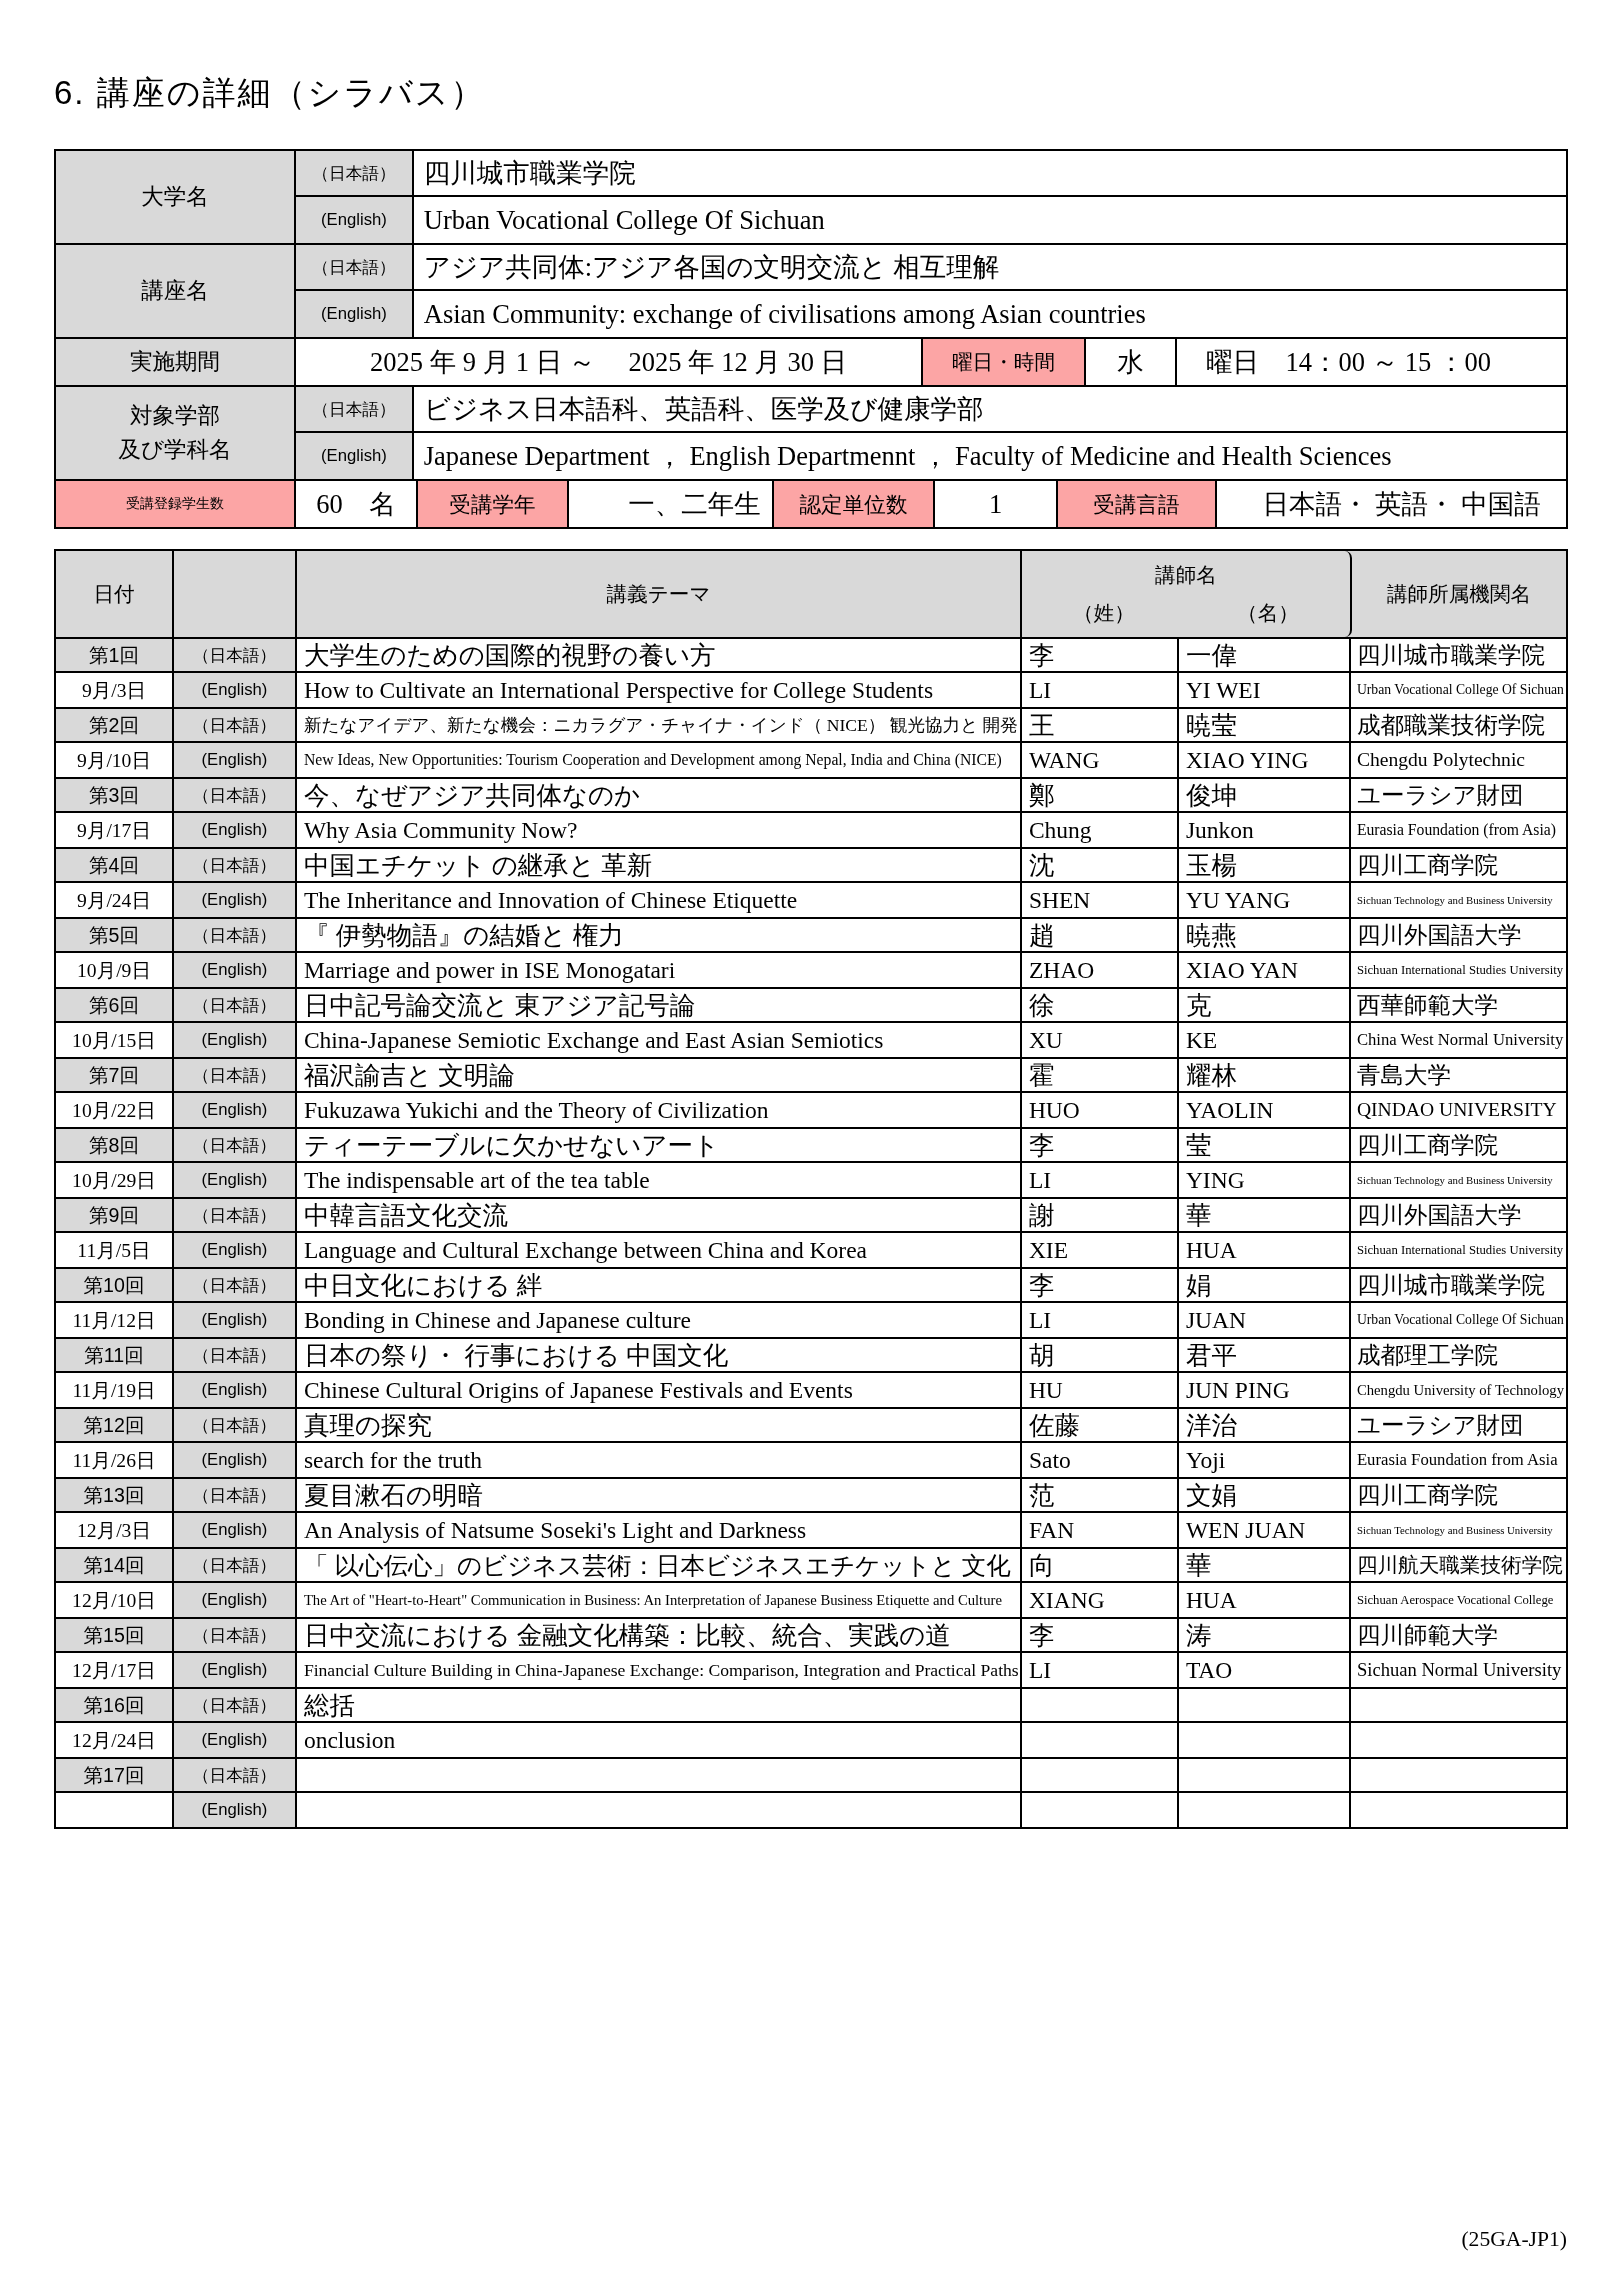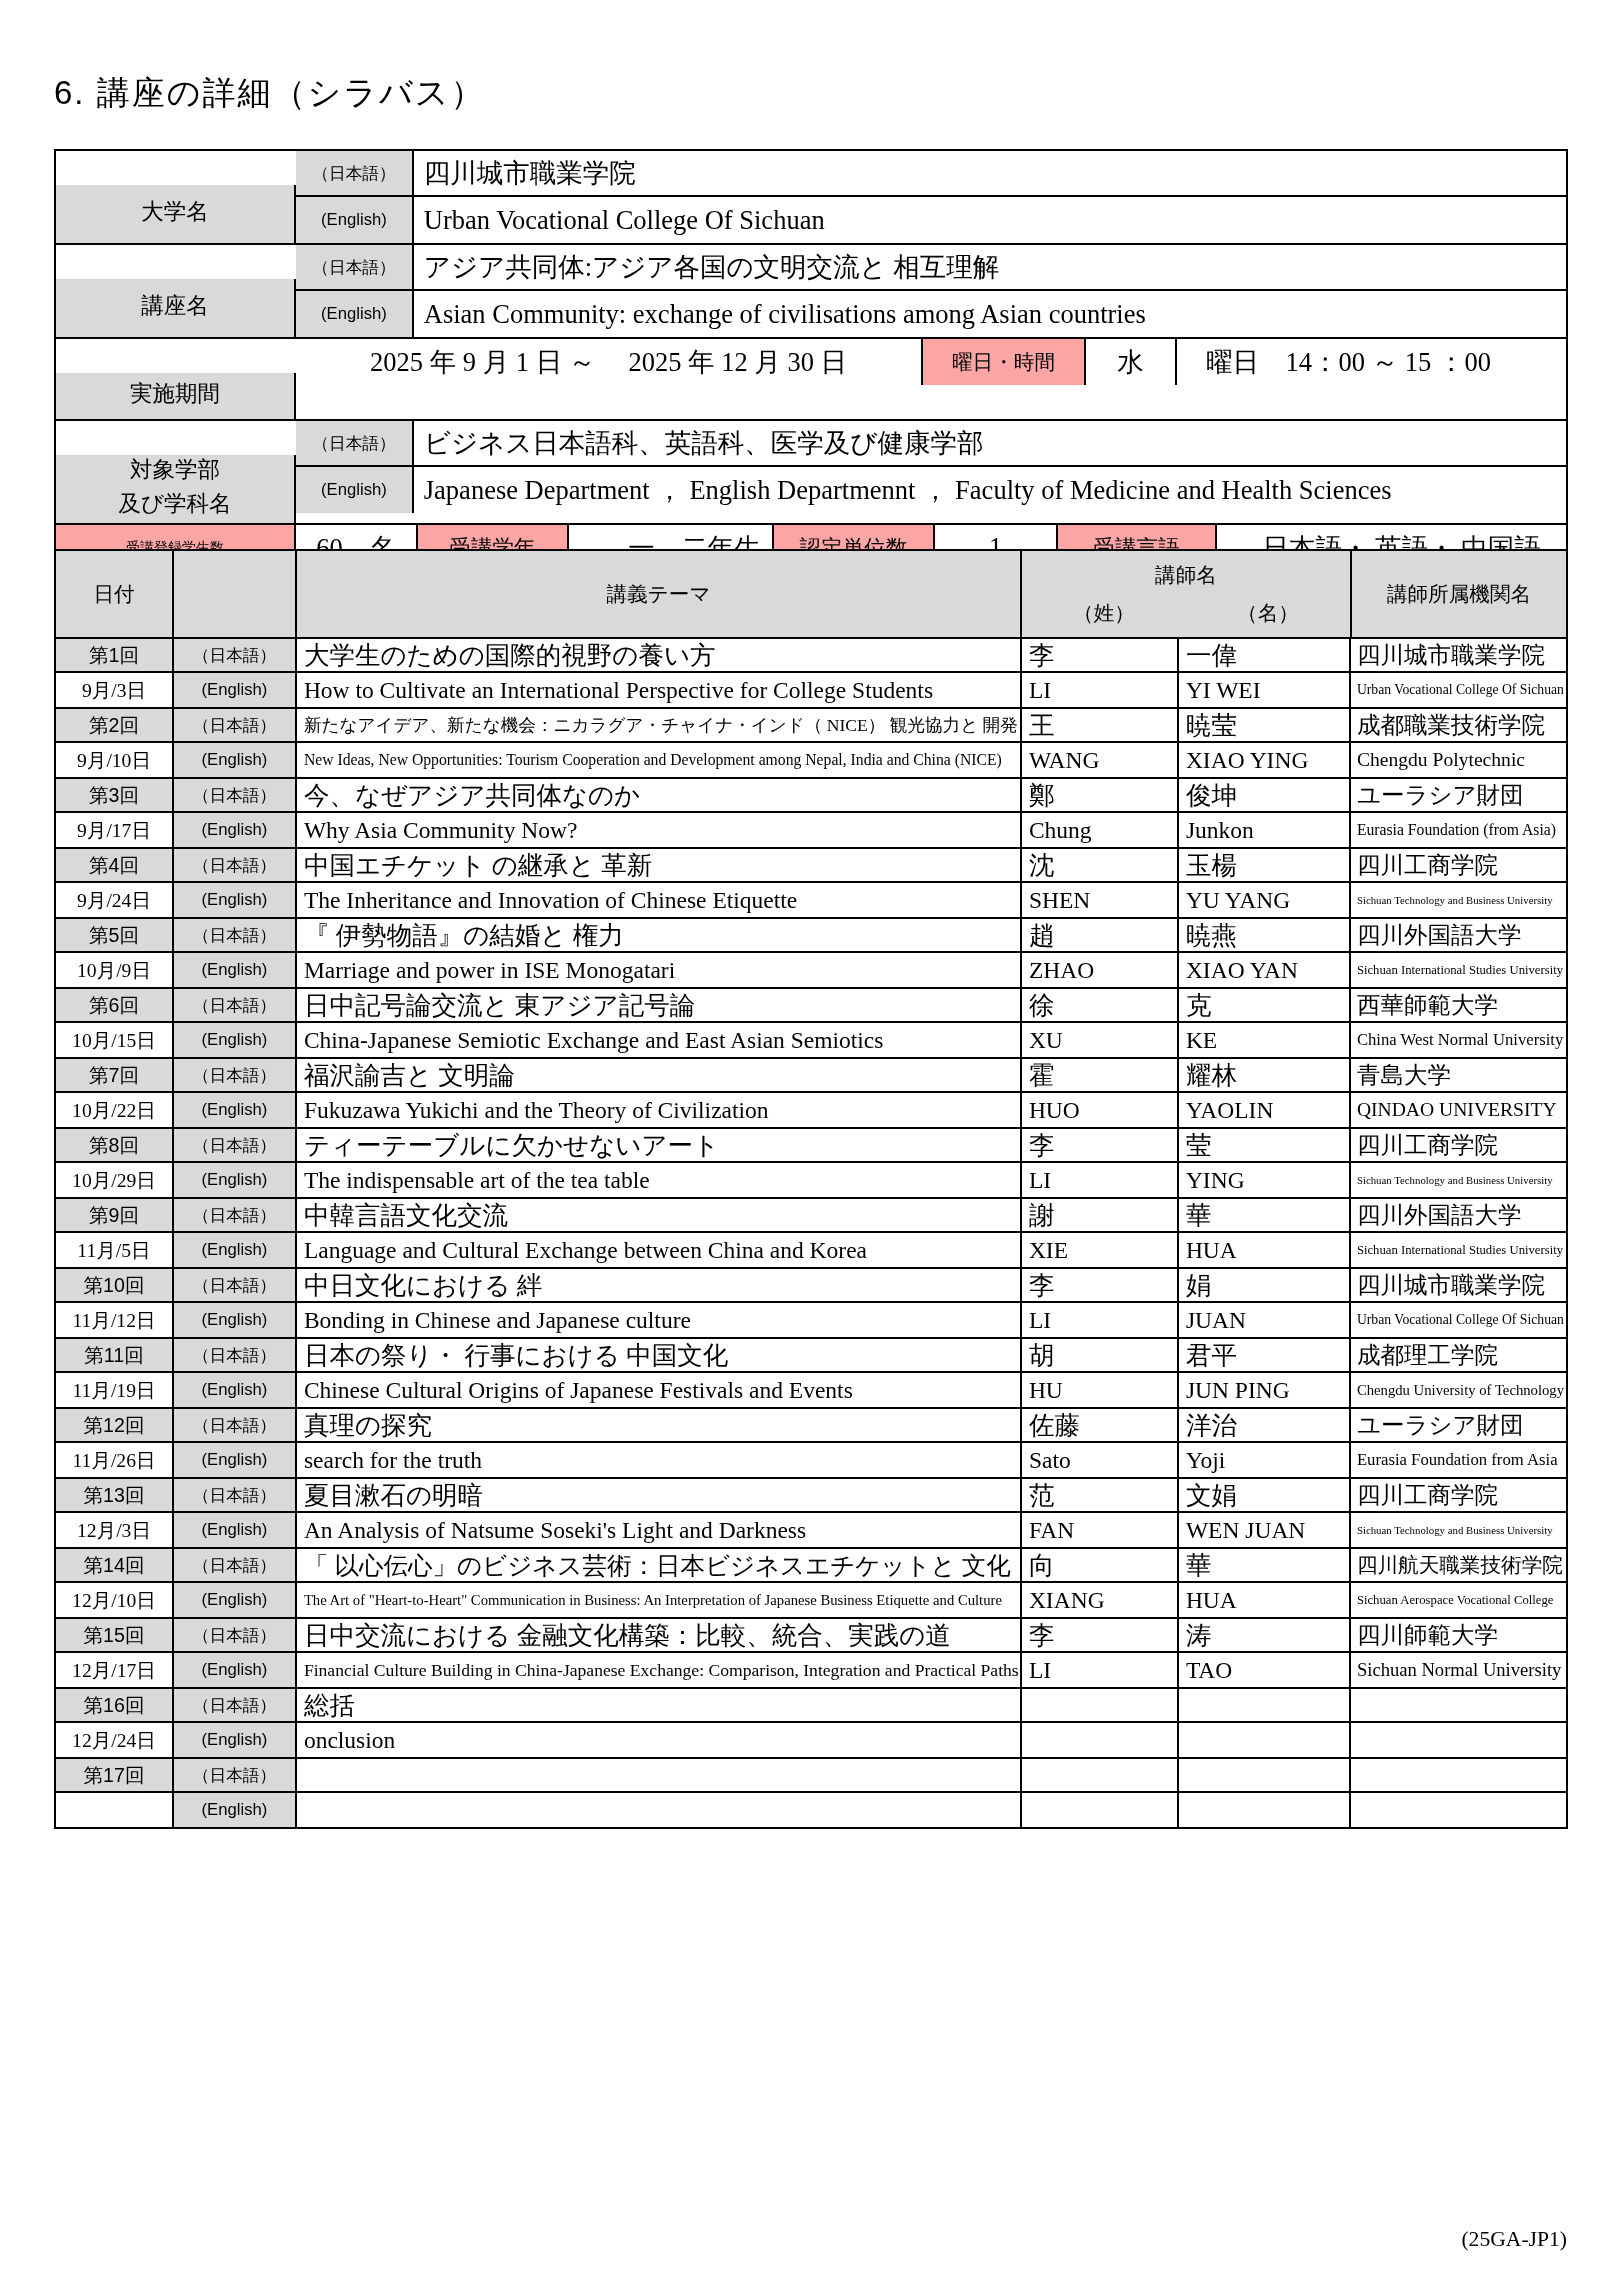--- a/index.html
+++ b/index.html
@@ -10,22 +10,22 @@
   .page-title{position:absolute;left:54px;top:71px;font-size:33px;font-weight:500;
               font-family:"Liberation Sans",sans-serif;letter-spacing:2px;}
 
   
   .itable{position:absolute;left:54px;top:149px;width:1514px;border:2.9px solid #000;
           box-sizing:border-box;background:#fff;}
   .igroup{display:flex;border-bottom:2.9px solid #000;}
   .igroup:last-child{border-bottom:none;}
   .ilabel{width:240px;flex:0 0 240px;background:#d9d9d9;border-right:2px solid #000;
           display:flex;flex-direction:column;align-items:center;justify-content:center;
-          font-family:Liberation Mono, monospace;font-size:22.5px;box-sizing:border-box;
-          line-height:1.5;margin-top:34px;}
+          font-family:Liberation Serif, serif;font-size:22.5px;box-sizing:border-box;
+          line-height:1.5;}
   .irows{flex:1;display:flex;flex-direction:column;min-width:0;}
   .irow{display:flex;height:46px;border-bottom:2px solid #000;box-sizing:border-box;min-width:0;}
   .irow:last-child{border-bottom:none;}
   .itag{width:118px;flex:0 0 118px;background:#d9d9d9;border-right:2px solid #000;
         display:flex;align-items:center;justify-content:center;box-sizing:border-box;
         font-family:"Liberation Sans",sans-serif;font-size:16.7px;}
   .ival{flex:1;display:flex;align-items:center;padding-left:9.8px;font-size:26.5px;
         white-space:nowrap;overflow:hidden;box-sizing:border-box;min-width:0;}
   .icell{display:flex;align-items:center;justify-content:center;box-sizing:border-box;
          white-space:nowrap;overflow:hidden;}
@@ -35,21 +35,21 @@
   
   .stable{position:absolute;left:54px;top:549px;width:1514px;border:2.9px solid #000;
           box-sizing:border-box;background:#fff;}
   .shead{display:flex;height:88px;background:#d9d9d9;border-bottom:2.9px solid #000;
          box-sizing:border-box;font-family:"Liberation Sans",sans-serif;font-size:20.6px;}
   .shead .hc{display:flex;align-items:center;justify-content:center;box-sizing:border-box;}
   .hc1{width:118px;flex:0 0 118px;border-right:2px solid #000;}
   .hc2{width:123px;flex:0 0 123px;border-right:2px solid #000;}
   .hc3{width:725px;flex:0 0 725px;border-right:2px solid #000;}
   .hc45{width:328px;flex:0 0 328px;border-right:2px solid #000;
-        display:flex;flex-direction:column;justify-content:center;gap:9.8px;}
+        display:flex;flex-direction:column;justify-content:center;gap:9.8px;border-radius:7px;}
   .hc45 .names{display:flex;}
   .hc45 .names span{flex:1;text-align:center;}
   .hc45 .lect{text-align:center;}
   .hc6{flex:1;}
 
   .spair{border-bottom:2.9px solid #000;}
   .spair:last-child{border-bottom:none;}
   .srow{display:flex;height:34px;box-sizing:border-box;min-width:0;}
   .srow.jprow{border-bottom:2px solid #000;}
   .c1{width:118px;flex:0 0 118px;border-right:2px solid #000;box-sizing:border-box;

